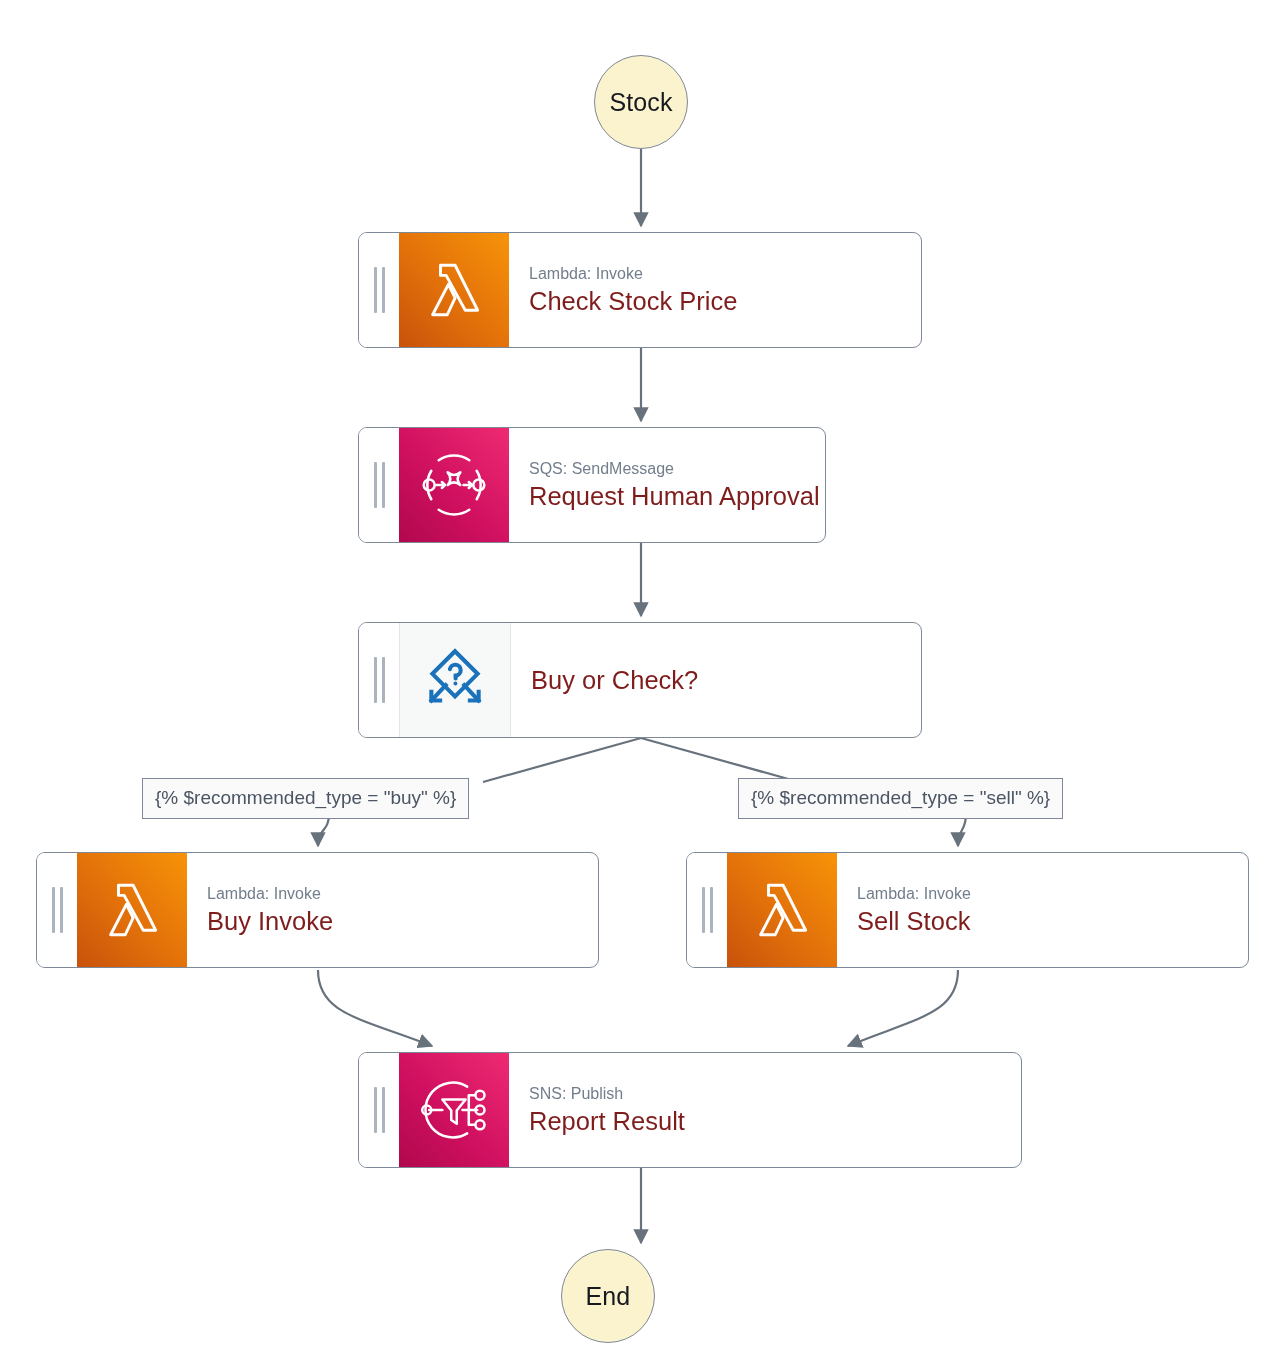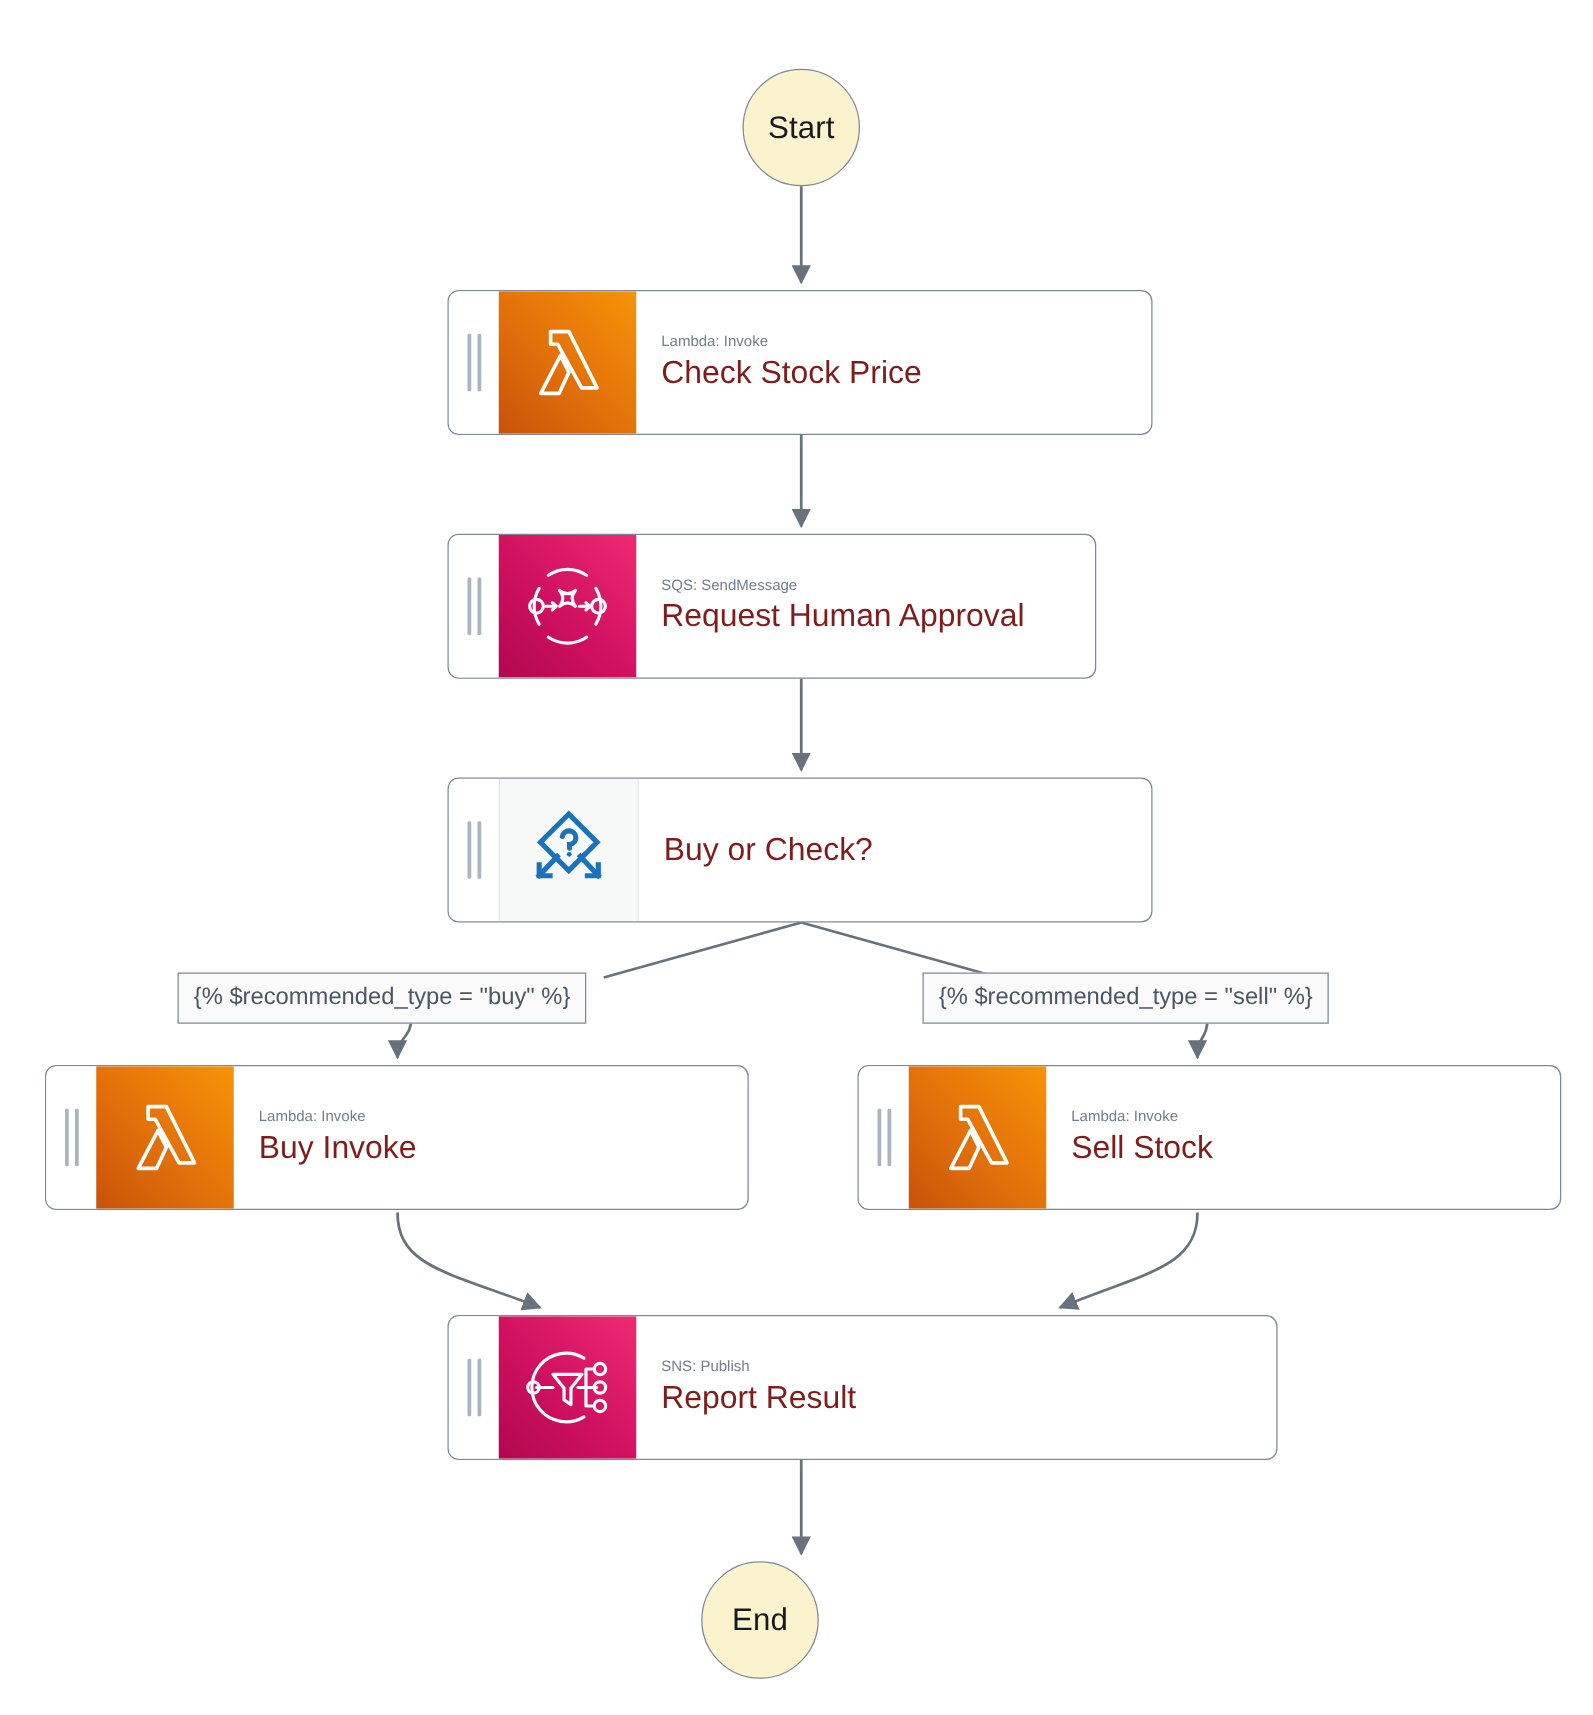--- a/index.html
+++ b/index.html
@@ -94,21 +94,21 @@
   }
   .labels {
     flex: 1 1 auto;
     display: flex;
     flex-direction: column;
     justify-content: center;
     padding-left: 20px;
     min-width: 0;
   }
   .sublabel {
-    font-size: 12px;
+    font-size: 16px;
     color: #727e8c;
     line-height: 1.24;
     margin-bottom: 2px;
     white-space: nowrap;
   }
   .title {
     font-size: 25.5px;
     color: #7f1d1d;
     font-weight: 400;
     line-height: 1.2;
@@ -157,41 +157,41 @@
 
       <path d="M 318 970 C 318 1014 360 1018 432 1046" marker-end="url(#arrow)"></path>
 
       <path d="M 958 970 C 958 1014 916 1018 848 1046" marker-end="url(#arrow)"></path>
 
       <path d="M 641 1168 L 641 1243" marker-end="url(#arrow)"></path>
     </g>
   </svg>
 
   <div class="terminal" style="left:594px; top:55px;">
-    <span>Start</span>
+    <span>Stock</span>
   </div>
 
   <div class="state" style="left:358px; top:232px; width:564px;">
     <div class="grip">
         <i></i>
         <i></i>
       </div>
     <div class="iconcell lambda">
       <svg width="72" height="72" viewBox="0 0 64 64" fill="none" stroke="#ffffff" stroke-width="2.6" stroke-linejoin="round">
         <path d="M20 10 h13 l20 40 h-11 L25 19 h-5 z"></path>
         <path d="M27 27 l6 12 -7 15 h-13 z"></path>
       </svg>
     </div>
     <div class="labels">
       <div class="sublabel">Lambda: Invoke</div>
       <div class="title">Check Stock Price</div>
     </div>
   </div>
 
-  <div class="state" style="left:358px; top:427px; width:519px;">
+  <div class="state" style="left:358px; top:427px; width:468px;">
     <div class="grip">
         <i></i>
         <i></i>
       </div>
     <div class="iconcell sqs">
       <svg width="76" height="76" viewBox="0 0 72 72" fill="none" stroke="#ffffff" stroke-width="2.4" stroke-linecap="round" stroke-linejoin="round">
         <path d="M21.5 12.5 A26 26 0 0 1 50.5 12.5"></path>
         <path d="M57.5 22.5 A26 26 0 0 1 57.5 49.5"></path>
         <path d="M50.5 59.5 A26 26 0 0 1 21.5 59.5"></path>
         <path d="M14.5 49.5 A26 26 0 0 1 14.5 22.5"></path>

